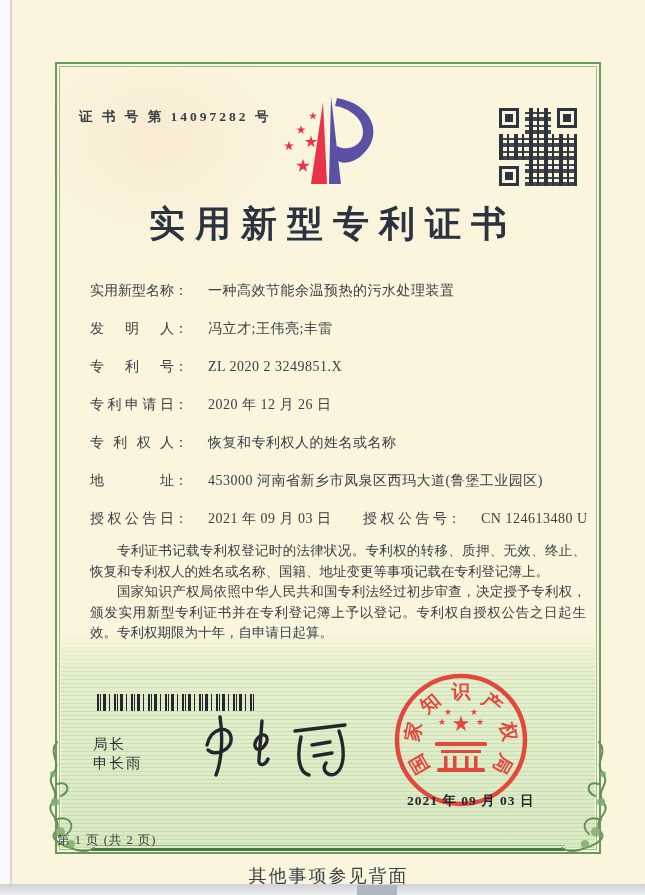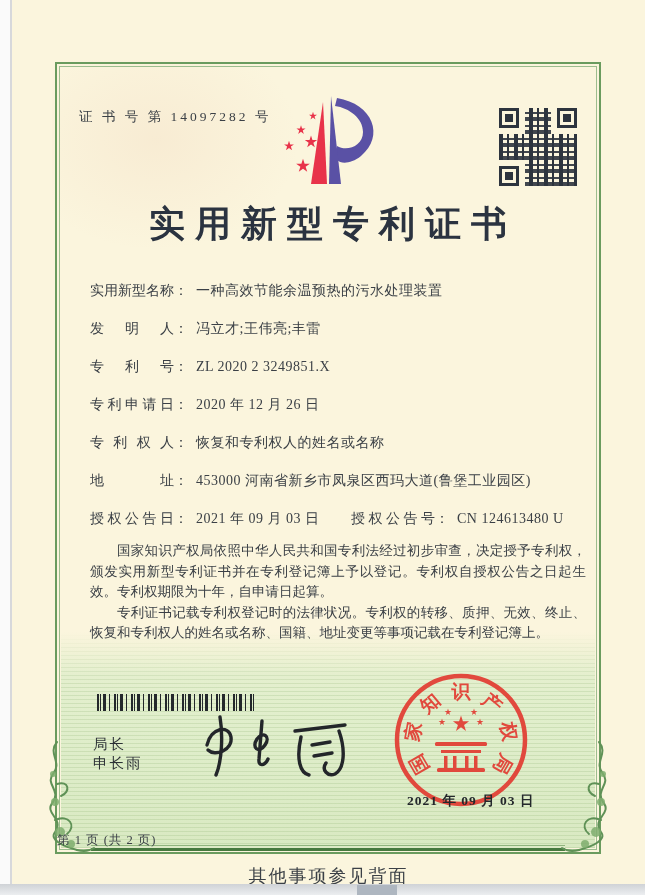--- a/index.html
+++ b/index.html
@@ -26,21 +26,21 @@
       background:linear-gradient(180deg, rgba(224,238,203,0) 0%, rgba(224,238,203,.85) 20%, #e0eecb 45%, #d9e9c2 100%); }
   .green-panel::before { content:""; position:absolute; inset:0;
       background:repeating-linear-gradient(0deg, rgba(128,168,100,.20) 0 1px, rgba(128,168,100,0) 1px 4px);
       mask-image:linear-gradient(180deg, transparent, #000 25%); -webkit-mask-image:linear-gradient(180deg, transparent, #000 25%); }
   .bottom-rule { position:absolute; left:34px; right:34px; bottom:1px; height:3px;
       background:#47793f; box-shadow:0 -2px 0 #ddeac6, 0 -3px 0 #8fb37d; }
   .flourish { position:absolute; bottom:-6px; width:52px; height:118px; }
   .flourish.left { left:-14px; }
   .flourish.right { right:-14px; transform:scaleX(-1); }
 
-  .cert-number { position:absolute; left:22px; top:44px; font-size:13.5px; letter-spacing:3px; color:#3b4046; }
+  .cert-number { position:absolute; left:22px; top:44px; font-size:13.5px; letter-spacing:3px; color:#3b4046;font-weight:bold; }
 
   .logo { position:absolute; left:218px; top:26px; width:112px; height:100px; }
   .qr { position:absolute; left:442px; top:44px; width:78px; height:78px;
         background-image:
           repeating-linear-gradient(0deg, rgba(45,52,62,.9) 0 4px, transparent 4px 7px, rgba(45,52,62,.9) 7px 9px, transparent 9px 13px),
           repeating-linear-gradient(90deg, #2d343e 0 4px, transparent 4px 8px, #2d343e 8px 10px, transparent 10px 15px);
         background-blend-mode:lighten; }
   .qr .mask { position:absolute; inset:0; background:
         linear-gradient(#fbf5dd,#fbf5dd) 0 0/26px 26px no-repeat,
         linear-gradient(#fbf5dd,#fbf5dd) 100% 0/26px 26px no-repeat,
@@ -48,21 +48,21 @@
   .finder { position:absolute; width:20px; height:20px; border:3px solid #2d343e; background:#fbf5dd; }
   .finder::after { content:""; position:absolute; inset:3px; background:#2d343e; }
   .finder.tl { left:0; top:0; } .finder.tr { right:0; top:0; } .finder.bl { left:0; bottom:0; }
 
   .title { position:absolute; left:0; right:0; top:136px; text-align:center;
            font-size:36px; font-weight:bold; color:#2b3340; letter-spacing:10px; text-indent:10px; }
 
   .content { position:absolute; left:33px; top:218px; width:494px; color:#3b4046; }
   .row { margin-bottom:23px; font-size:14px; white-space:nowrap; height:15px; }
   .lbl { display:inline-block; width:84px; text-align:justify; text-align-last:justify; vertical-align:top; }
-  .val { margin-left:8px; letter-spacing:.5px; }
+  .val { margin-left:20px; letter-spacing:.5px; }
   .grant2 { margin-left:28px; }
 
   .paras { position:absolute; left:33px; top:477px; width:496px; color:#3b4046;
            font-size:13.5px; line-height:20.5px; text-align:justify; }
   .paras p { text-indent:2em; }
 
   .barcode { position:absolute; left:40px; top:630px; width:158px; height:17px; z-index:3;
       background:repeating-linear-gradient(90deg,#24282c 0 2px,transparent 2px 3px,#24282c 3px 4px,transparent 4px 6px,#24282c 6px 9px,transparent 9px 12px,#24282c 12px 13px,transparent 13px 17px); }
 
   .officer { position:absolute; left:36px; top:671px; z-index:3; color:#2c3136; font-size:14.5px; letter-spacing:2px; }
@@ -155,22 +155,22 @@
         <div class="row"><span class="lbl">专利申请日</span><span>：</span><span class="val">2020 年 12 月 26 日</span></div>
         <div class="row"><span class="lbl">专利权人</span><span>：</span><span class="val">恢复和专利权人的姓名或名称</span></div>
         <div class="row"><span class="lbl">地址</span><span>：</span><span class="val">453000 河南省新乡市凤泉区西玛大道(鲁堡工业园区)</span></div>
         <div class="row">
           <span><span class="lbl">授权公告日</span><span>：</span><span class="val">2021 年 09 月 03 日</span></span>
           <span class="grant2"><span class="lbl">授权公告号</span><span>：</span><span class="val">CN 124613480 U</span></span>
         </div>
       </div>
 
       <div class="paras">
+        <p>专利证书记载专利权登记时的法律状况。专利权的转移、质押、无效、终止、恢复和专利权人的姓名或名称、国籍、地址变更等事项记载在专利登记簿上。</p>
         <p>国家知识产权局依照中华人民共和国专利法经过初步审查，决定授予专利权，颁发实用新型专利证书并在专利登记簿上予以登记。专利权自授权公告之日起生效。专利权期限为十年，自申请日起算。</p>
-        <p>专利证书记载专利权登记时的法律状况。专利权的转移、质押、无效、终止、恢复和专利权人的姓名或名称、国籍、地址变更等事项记载在专利登记簿上。</p>
       </div>
 
       <div class="barcode"></div>
 
       <div class="officer">
         <div>局长</div>
         <div class="name">申长雨</div>
       </div>
 
       <svg class="signature" viewBox="0 0 170 95">

